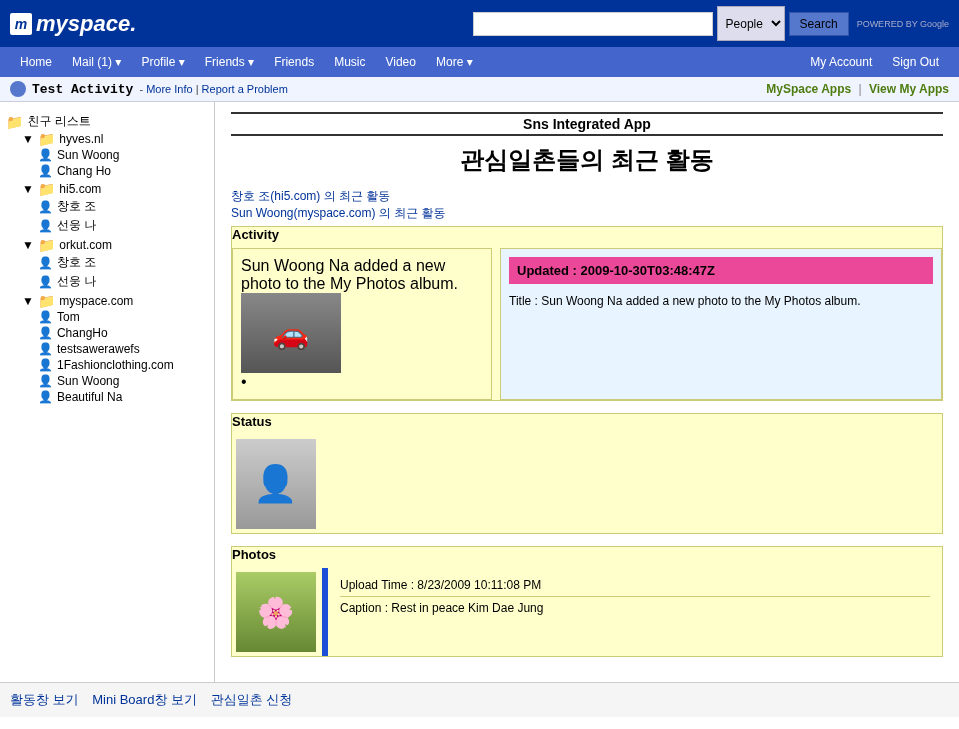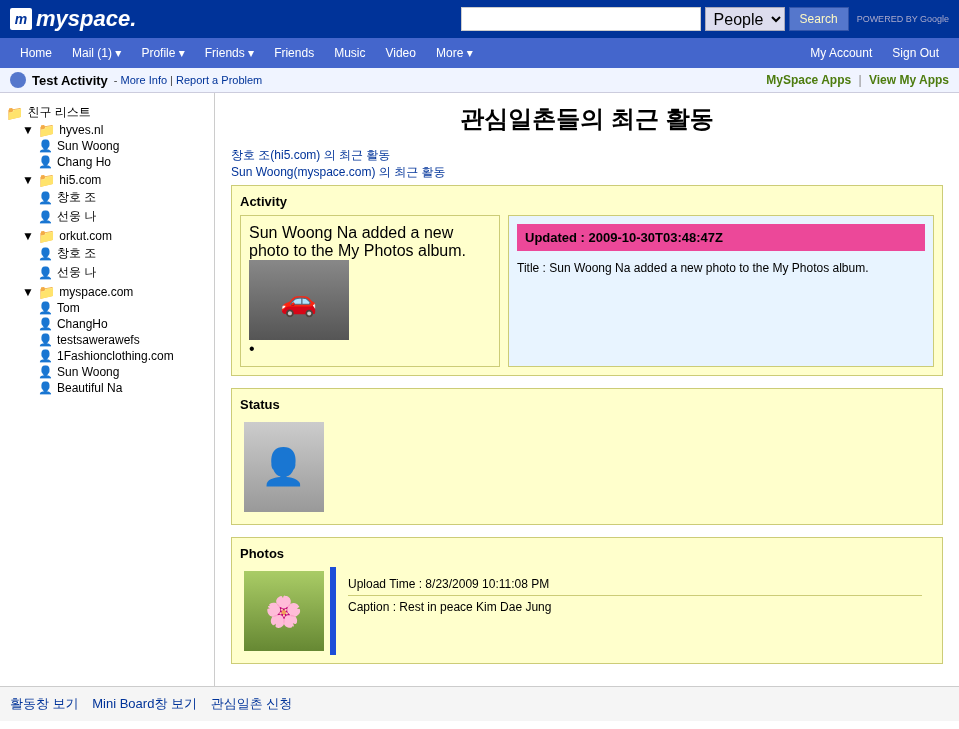--- a/index.html
+++ b/index.html
@@ -40,30 +40,30 @@
       gap: 4px;
     }
     #header-search input {
       width: 240px;
       height: 24px;
       padding: 2px 6px;
       border: 1px solid #ccc;
       font-size: 12px;
     }
     #header-search select {
-      height: 24px;
-      font-size: 16px;
+      height: 35px;
+      font-size: 12px;
       background: #dde;
       border: 1px solid #aab;
       padding: 0 4px;
     }
     #header-search button {
       height: 24px;
       background: #5577cc;
-      color: #fef9c3;
+      color: #000000;
       border: 1px solid #3355aa;
       font-size: 12px;
       padding: 0 10px;
       cursor: pointer;
     }
     #powered-by {
       color: #aac;
       font-size: 9px;
       text-align: right;
       margin-left: 4px;
@@ -106,20 +106,21 @@
     #subheader-left .activity-icon {
       width: 16px;
       height: 16px;
       background: #5577cc;
       border-radius: 50%;
       display: inline-block;
     }
     #subheader-left .title {
       font-weight: bold;
       font-size: 13px;
+      font-family: Liberation Mono, monospace;
     }
     #subheader-left .links {
       font-size: 11px;
       color: #444;
     }
     #subheader-left .links a {
       color: #003399;
       text-decoration: none;
     }
     #subheader-right a {
@@ -184,21 +185,21 @@
     }
     .activity-links a {
       color: #003399;
       text-decoration: none;
     }
 
     .section-box {
       border: 1px solid #cccc77;
       background: #ffffcc;
       margin-bottom: 12px;
-      padding: 8px;
+      padding: 0;
     }
     .section-label {
       font-size: 13px;
       font-weight: bold;
       margin-bottom: 6px;
     }
 
     
     .activity-inner {
       display: flex;
@@ -502,20 +503,23 @@
             </ul>
           </li>
 
         </ul>
       </li>
     </ul>
   </div>
 
   <div id="content">
 
+    <div class="app-title-bar">
+      <span>Sns Integrated App</span>
+    </div>
 
     <div class="main-title">관심일촌들의 최근 활동</div>
 
     <div class="activity-links">
       <a>창호 조(hi5.com) 의 최근 활동</a><br>
       <a>Sun Woong(myspace.com) 의 최근 활동</a>
     </div>
 
     <div class="section-box">
       <div class="section-label">Activity</div>

